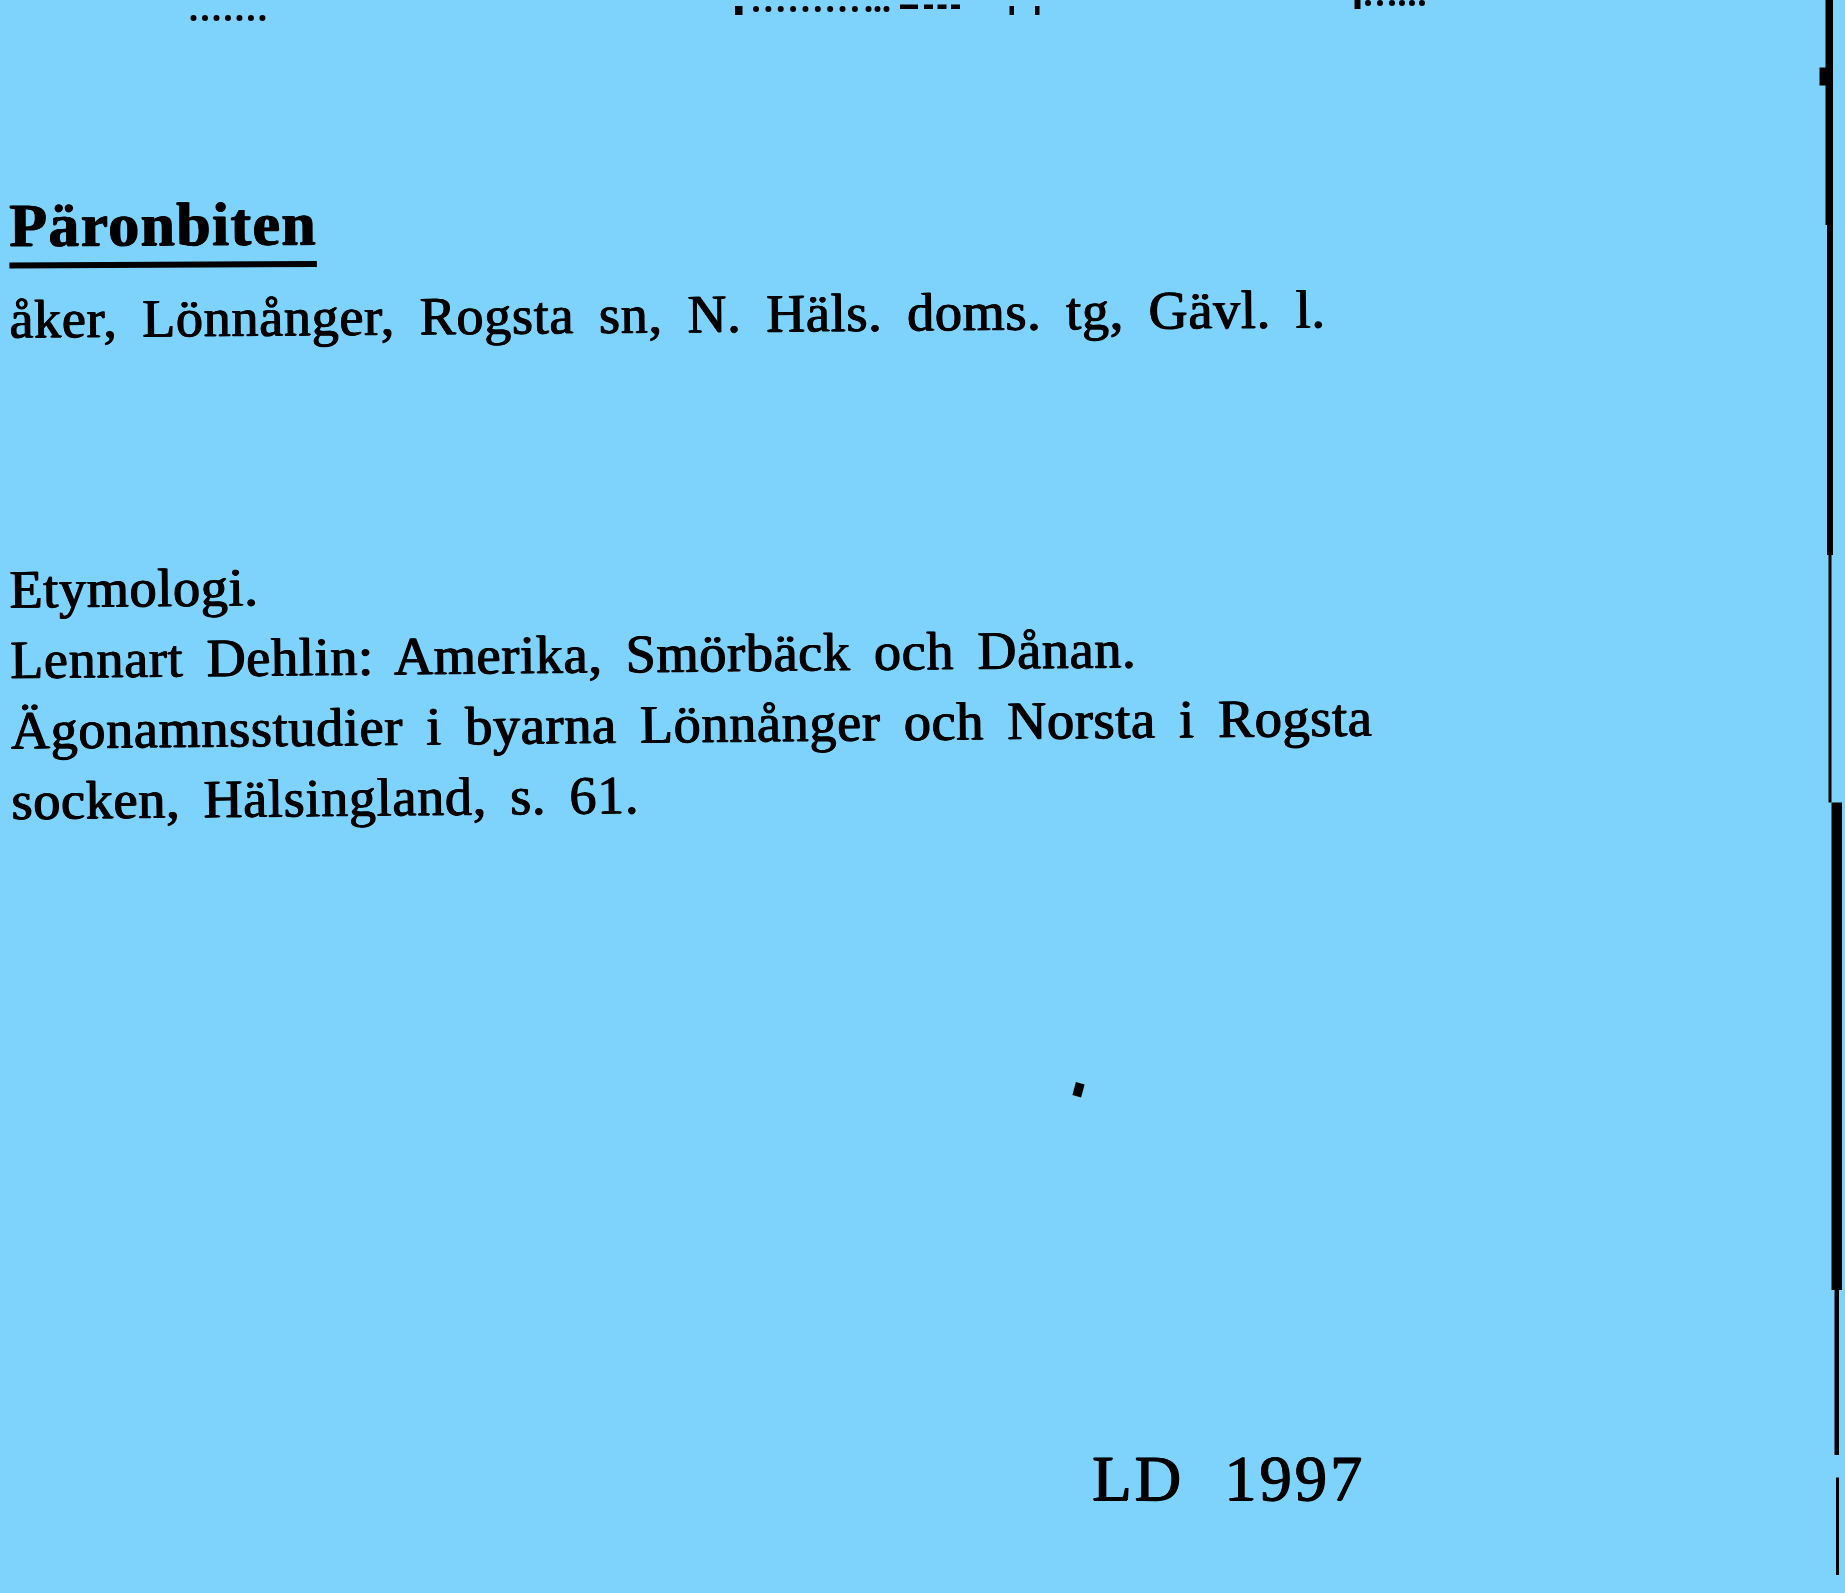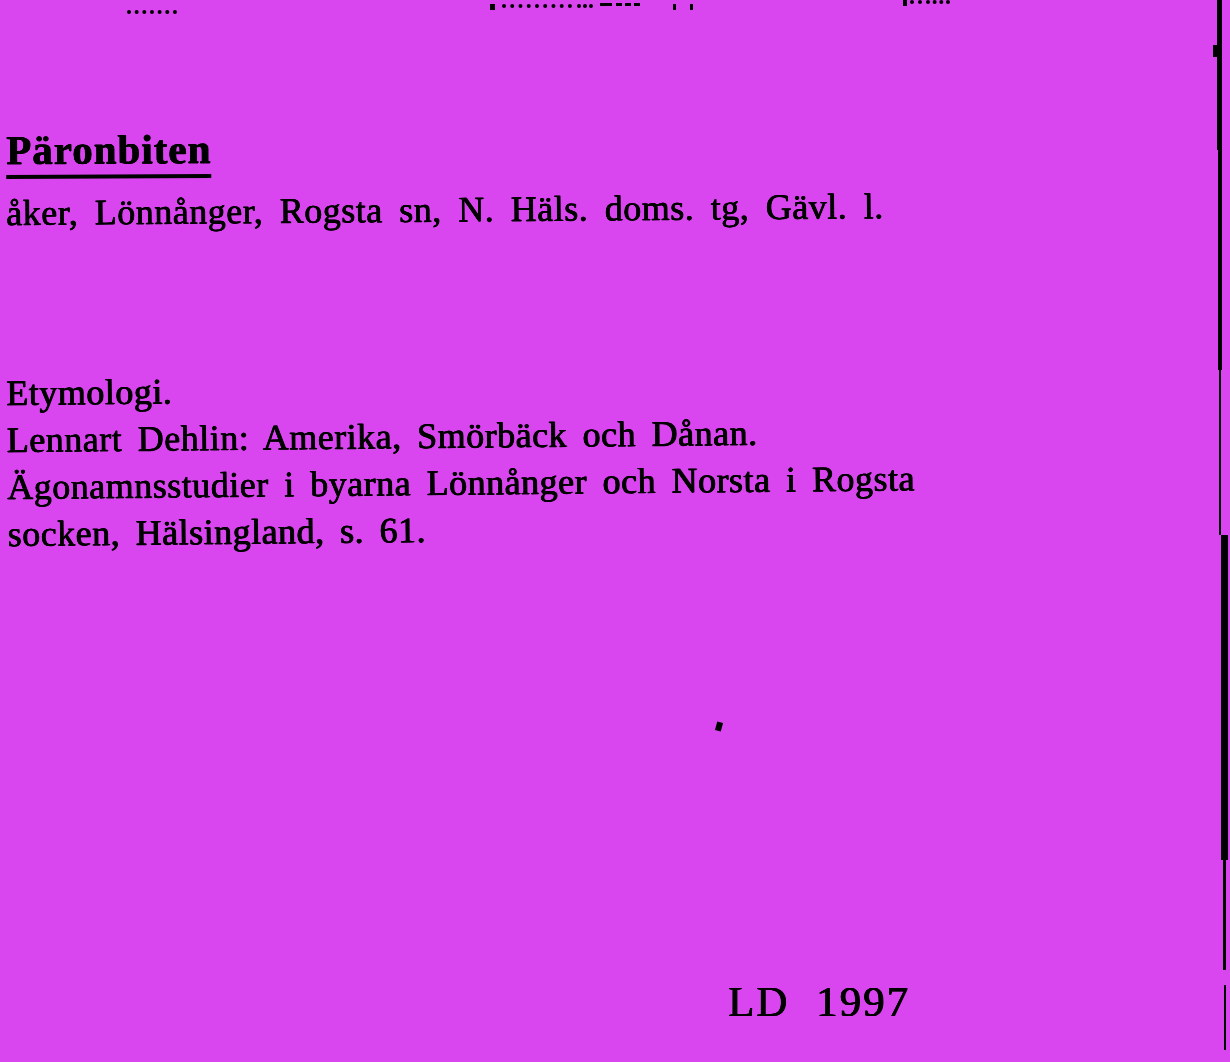--- a/index.html
+++ b/index.html
@@ -4,21 +4,21 @@
 <style>
   html, body {
     margin: 0;
     padding: 0;
     background: #ffffff;
   }
   #card {
     position: relative;
     width: 1230px;
     height: 1062px;
-    background: #d946ef;
+    background: #7dd3fc;
     overflow: hidden;
     font-family: "Liberation Serif", "DejaVu Serif", serif;
     color: #000000;
   }
   
   .ink {
     color: #000000;
     text-shadow: 0.6px 0 0 #000, -0.3px 0 0 #000, 0 0.4px 0 #000;
     white-space: nowrap;
   }
@@ -56,21 +56,20 @@
     transform-origin: left top;
   }
   .etymology div { white-space: nowrap; }
   .signature {
     position: absolute;
     left: 728px;
     top: 962px;
     font-size: 43px;
     word-spacing: 14px;
     letter-spacing: 2px;
-    margin-top: 15px;
   }
   
   .dotline {
     position: absolute;
     height: 0;
     border-top: 4px dotted #000;
   }
   .dashline {
     position: absolute;
     height: 0;

